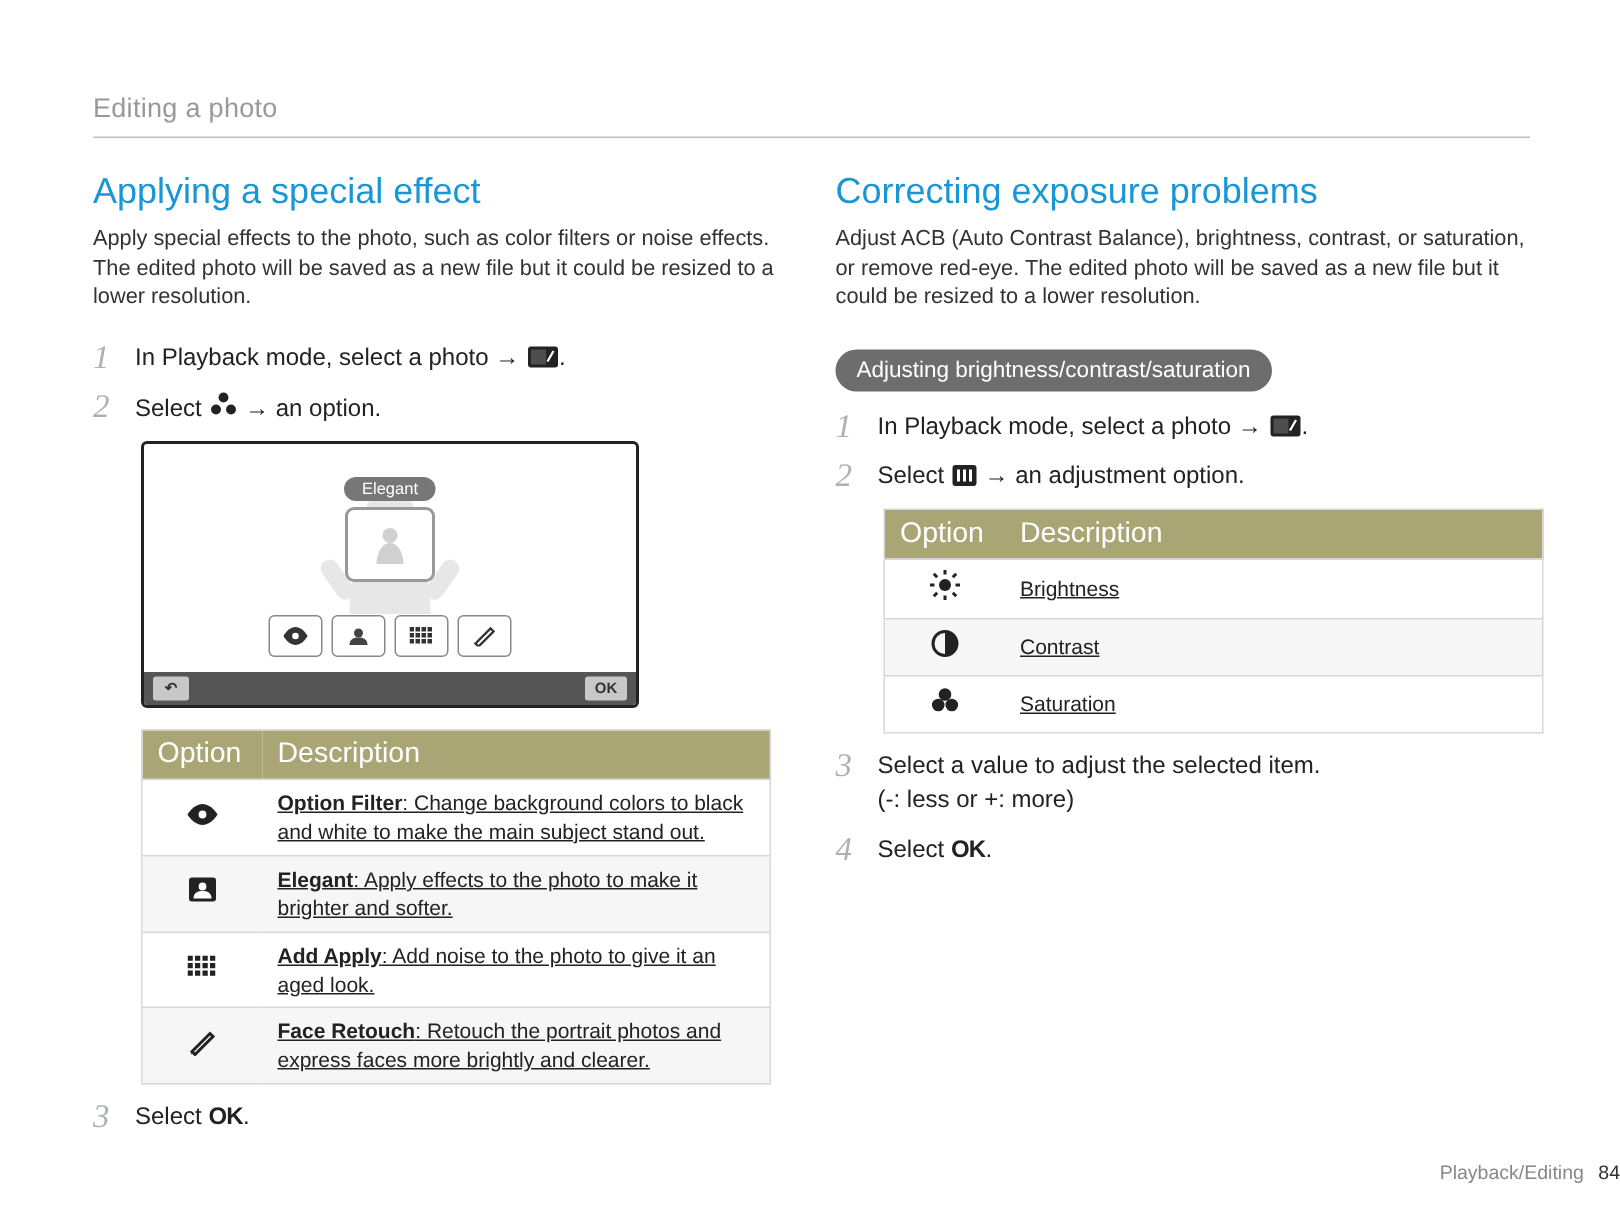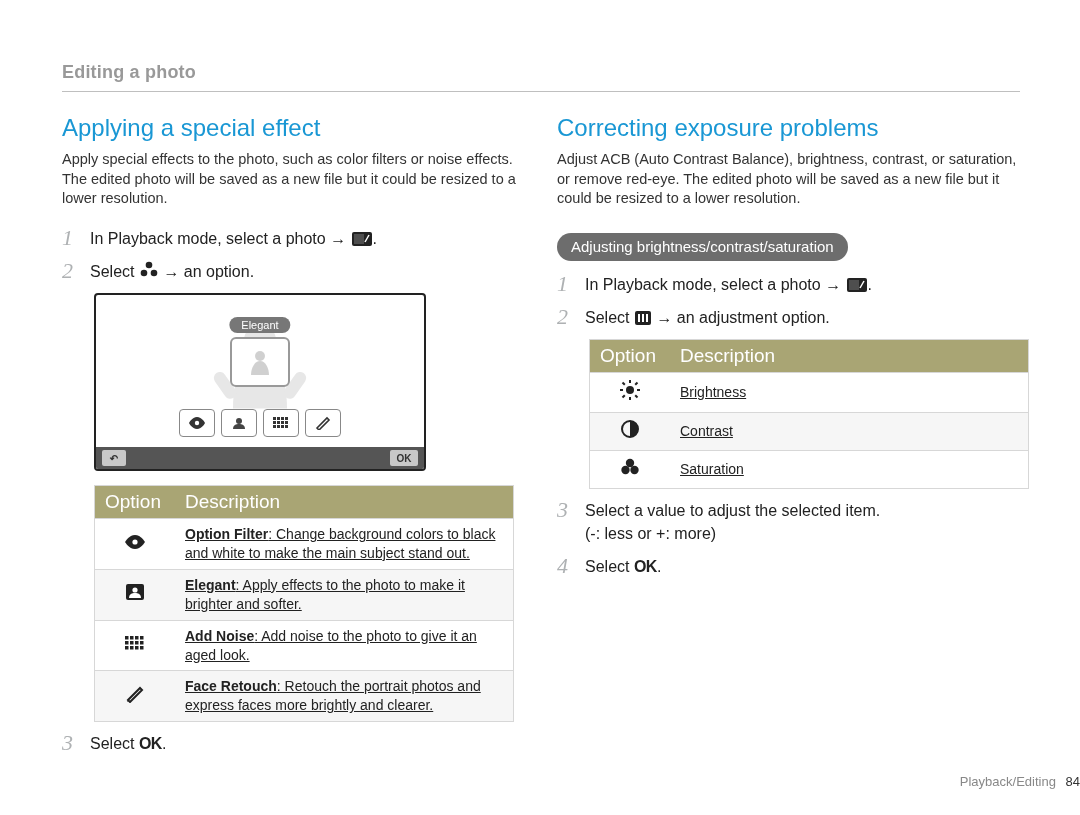--- a/index.html
+++ b/index.html
@@ -18,21 +18,21 @@
     font-family:Arial, Helvetica, sans-serif;
     color:#222;
     font-size:15px;
     position:relative;
     box-sizing:border-box;
     padding:62px 60px 0 62px;
   }
   .section-title{
     color:var(--light-grey);
     font-size:18px;
-    font-weight:700;
+    font-weight:400;
     letter-spacing:0.2px;
     margin-bottom:8px;
   }
   .title-rule{
     border:none;
     border-top:1px solid #bfbfbf;
     margin:0 0 22px 0;
   }
   .columns{
     display:flex;
@@ -318,21 +318,21 @@
                   <rect x="0" y="5" width="3.5" height="3.5"></rect>
                   <rect x="5" y="5" width="3.5" height="3.5"></rect>
                   <rect x="10" y="5" width="3.5" height="3.5"></rect>
                   <rect x="15" y="5" width="3.5" height="3.5"></rect>
                   <rect x="0" y="10" width="3.5" height="3.5"></rect>
                   <rect x="5" y="10" width="3.5" height="3.5"></rect>
                   <rect x="10" y="10" width="3.5" height="3.5"></rect>
                   <rect x="15" y="10" width="3.5" height="3.5"></rect>
                 </g>
               </svg></td>
-          <td><b>Add Noise</b><span>: Add noise to the photo to give it an aged look.</span></td>
+          <td><b>Add Apply</b><span>: Add noise to the photo to give it an aged look.</span></td>
         </tr>
         <tr class="alt">
           <td class="icon-cell"><svg width="20" height="18" viewBox="0 0 20 18">
                 <path d="M3 15 L15 3 L17 5 L5 17 Z" fill="none" stroke="#222" stroke-width="2"></path>
                 <path d="M3 15 L2 17 L4 16 Z" fill="#222"></path>
               </svg></td>
           <td><b>Face Retouch</b><span>: Retouch the portrait photos and express faces more brightly and clearer.</span></td>
         </tr>
       </tbody>
     </table>

